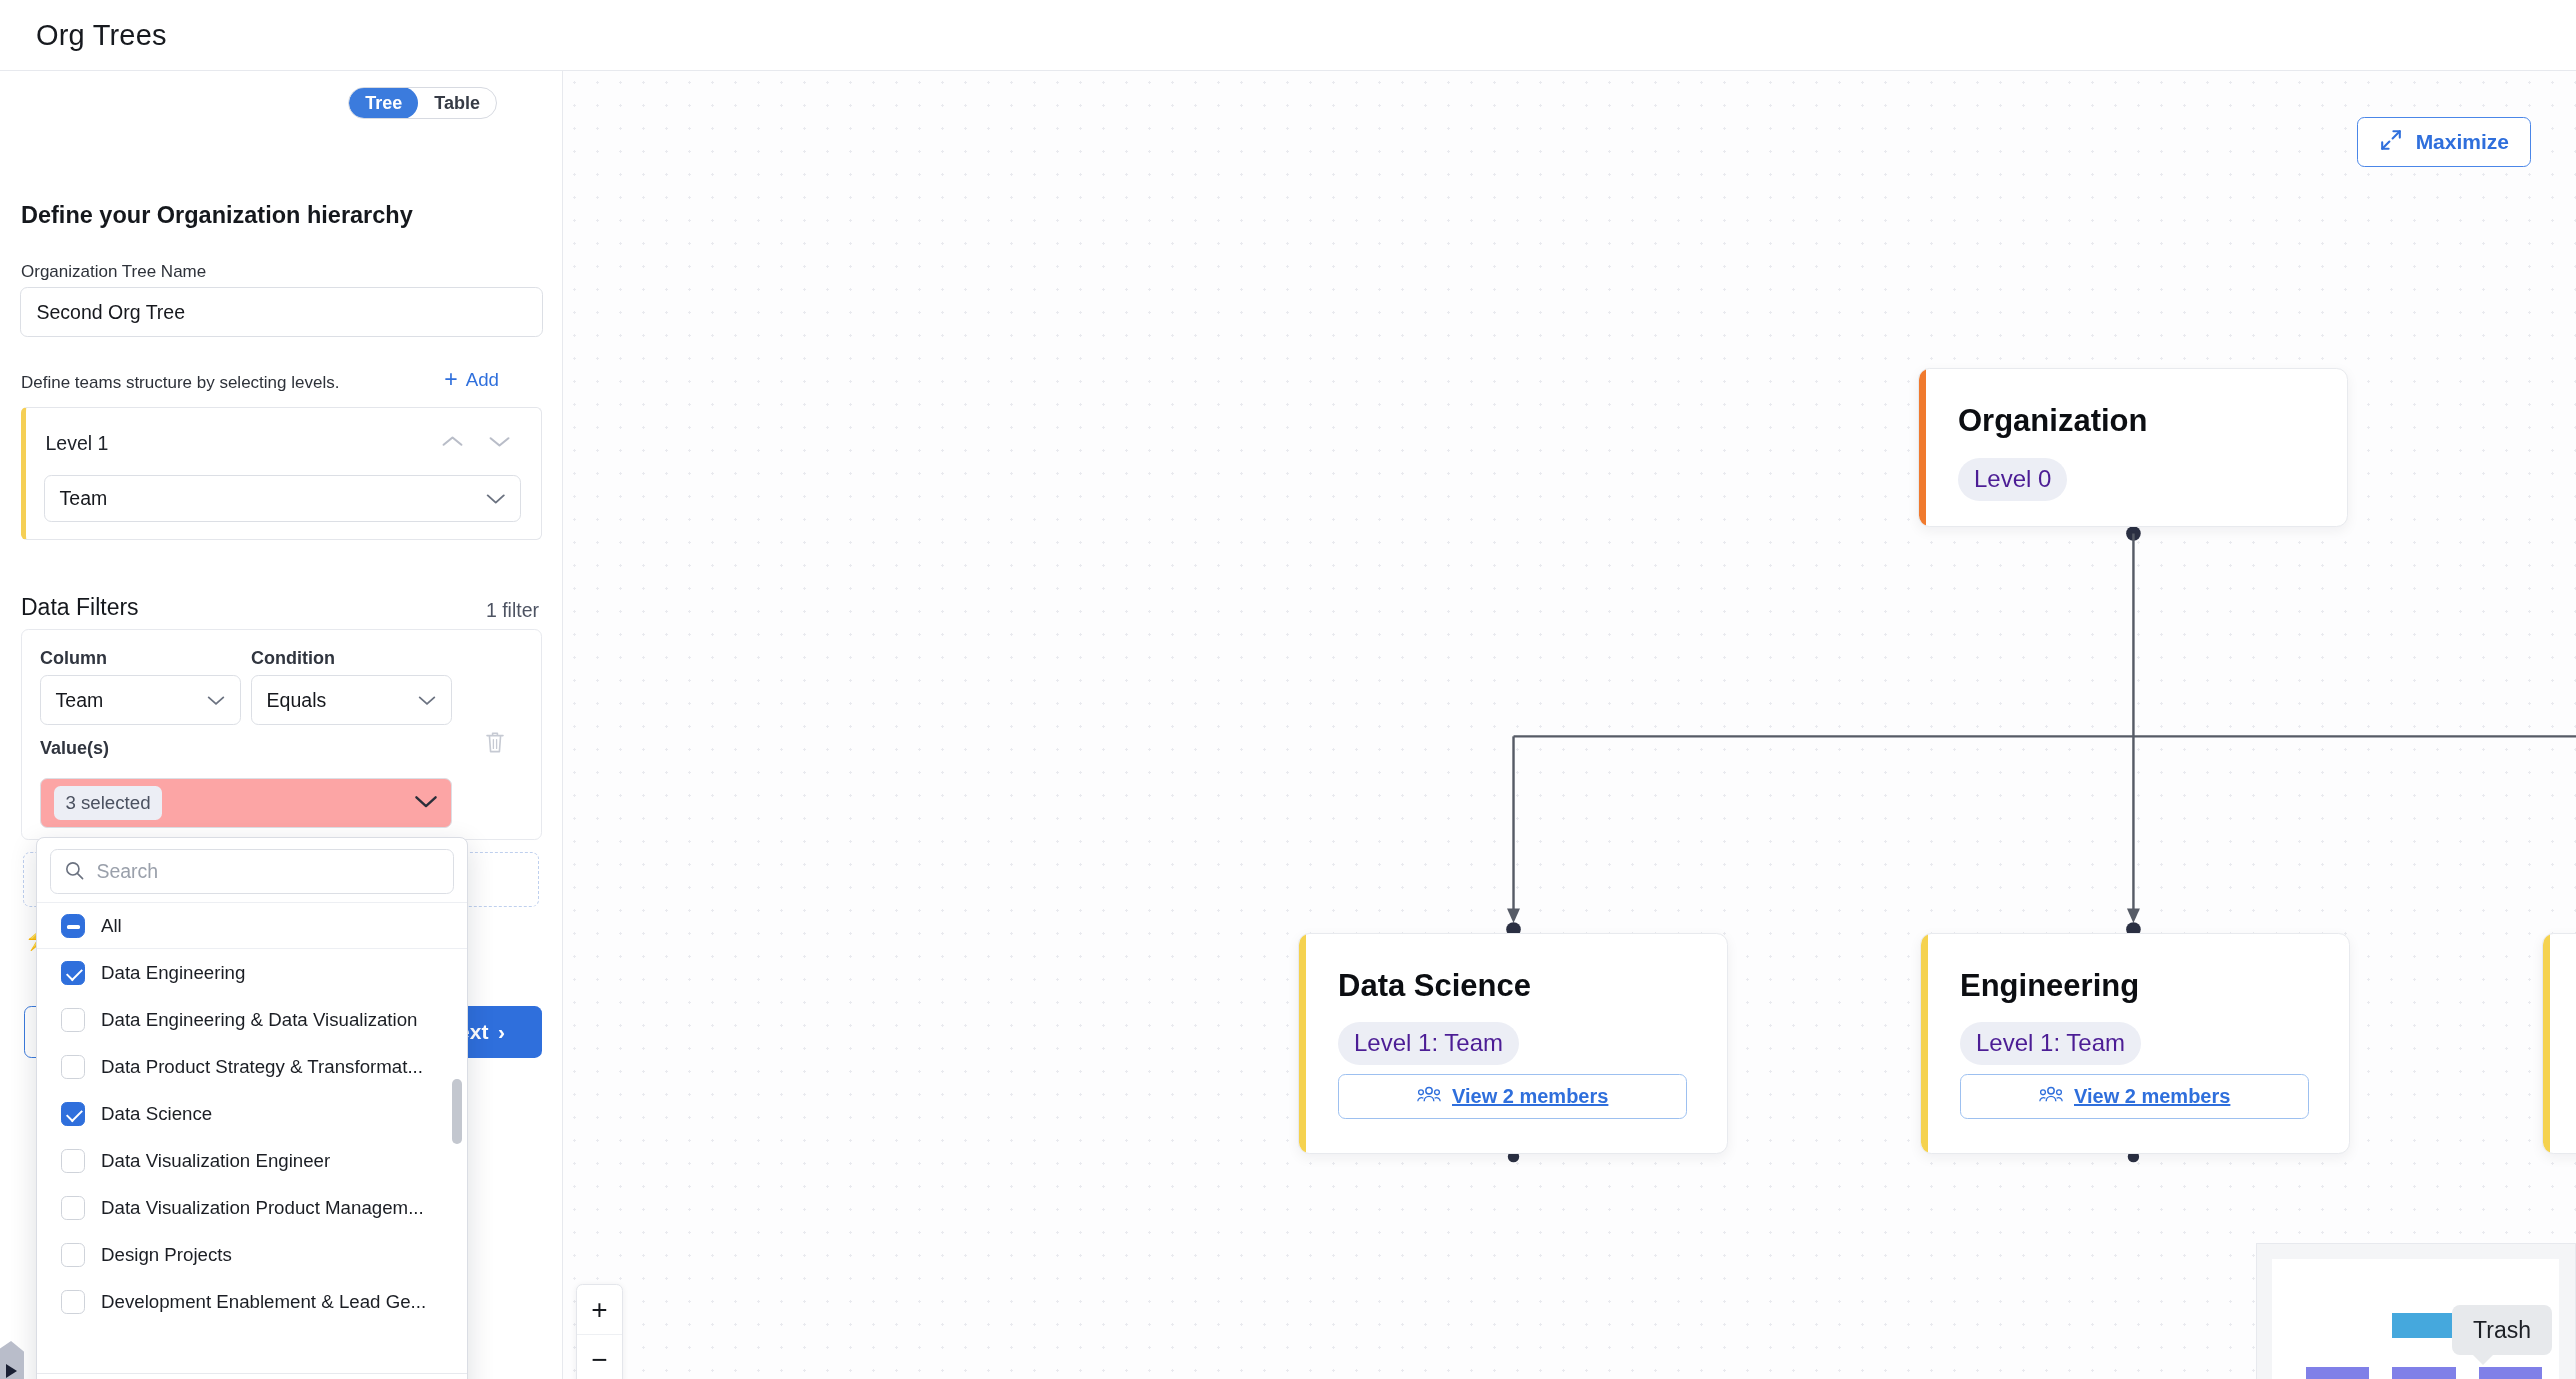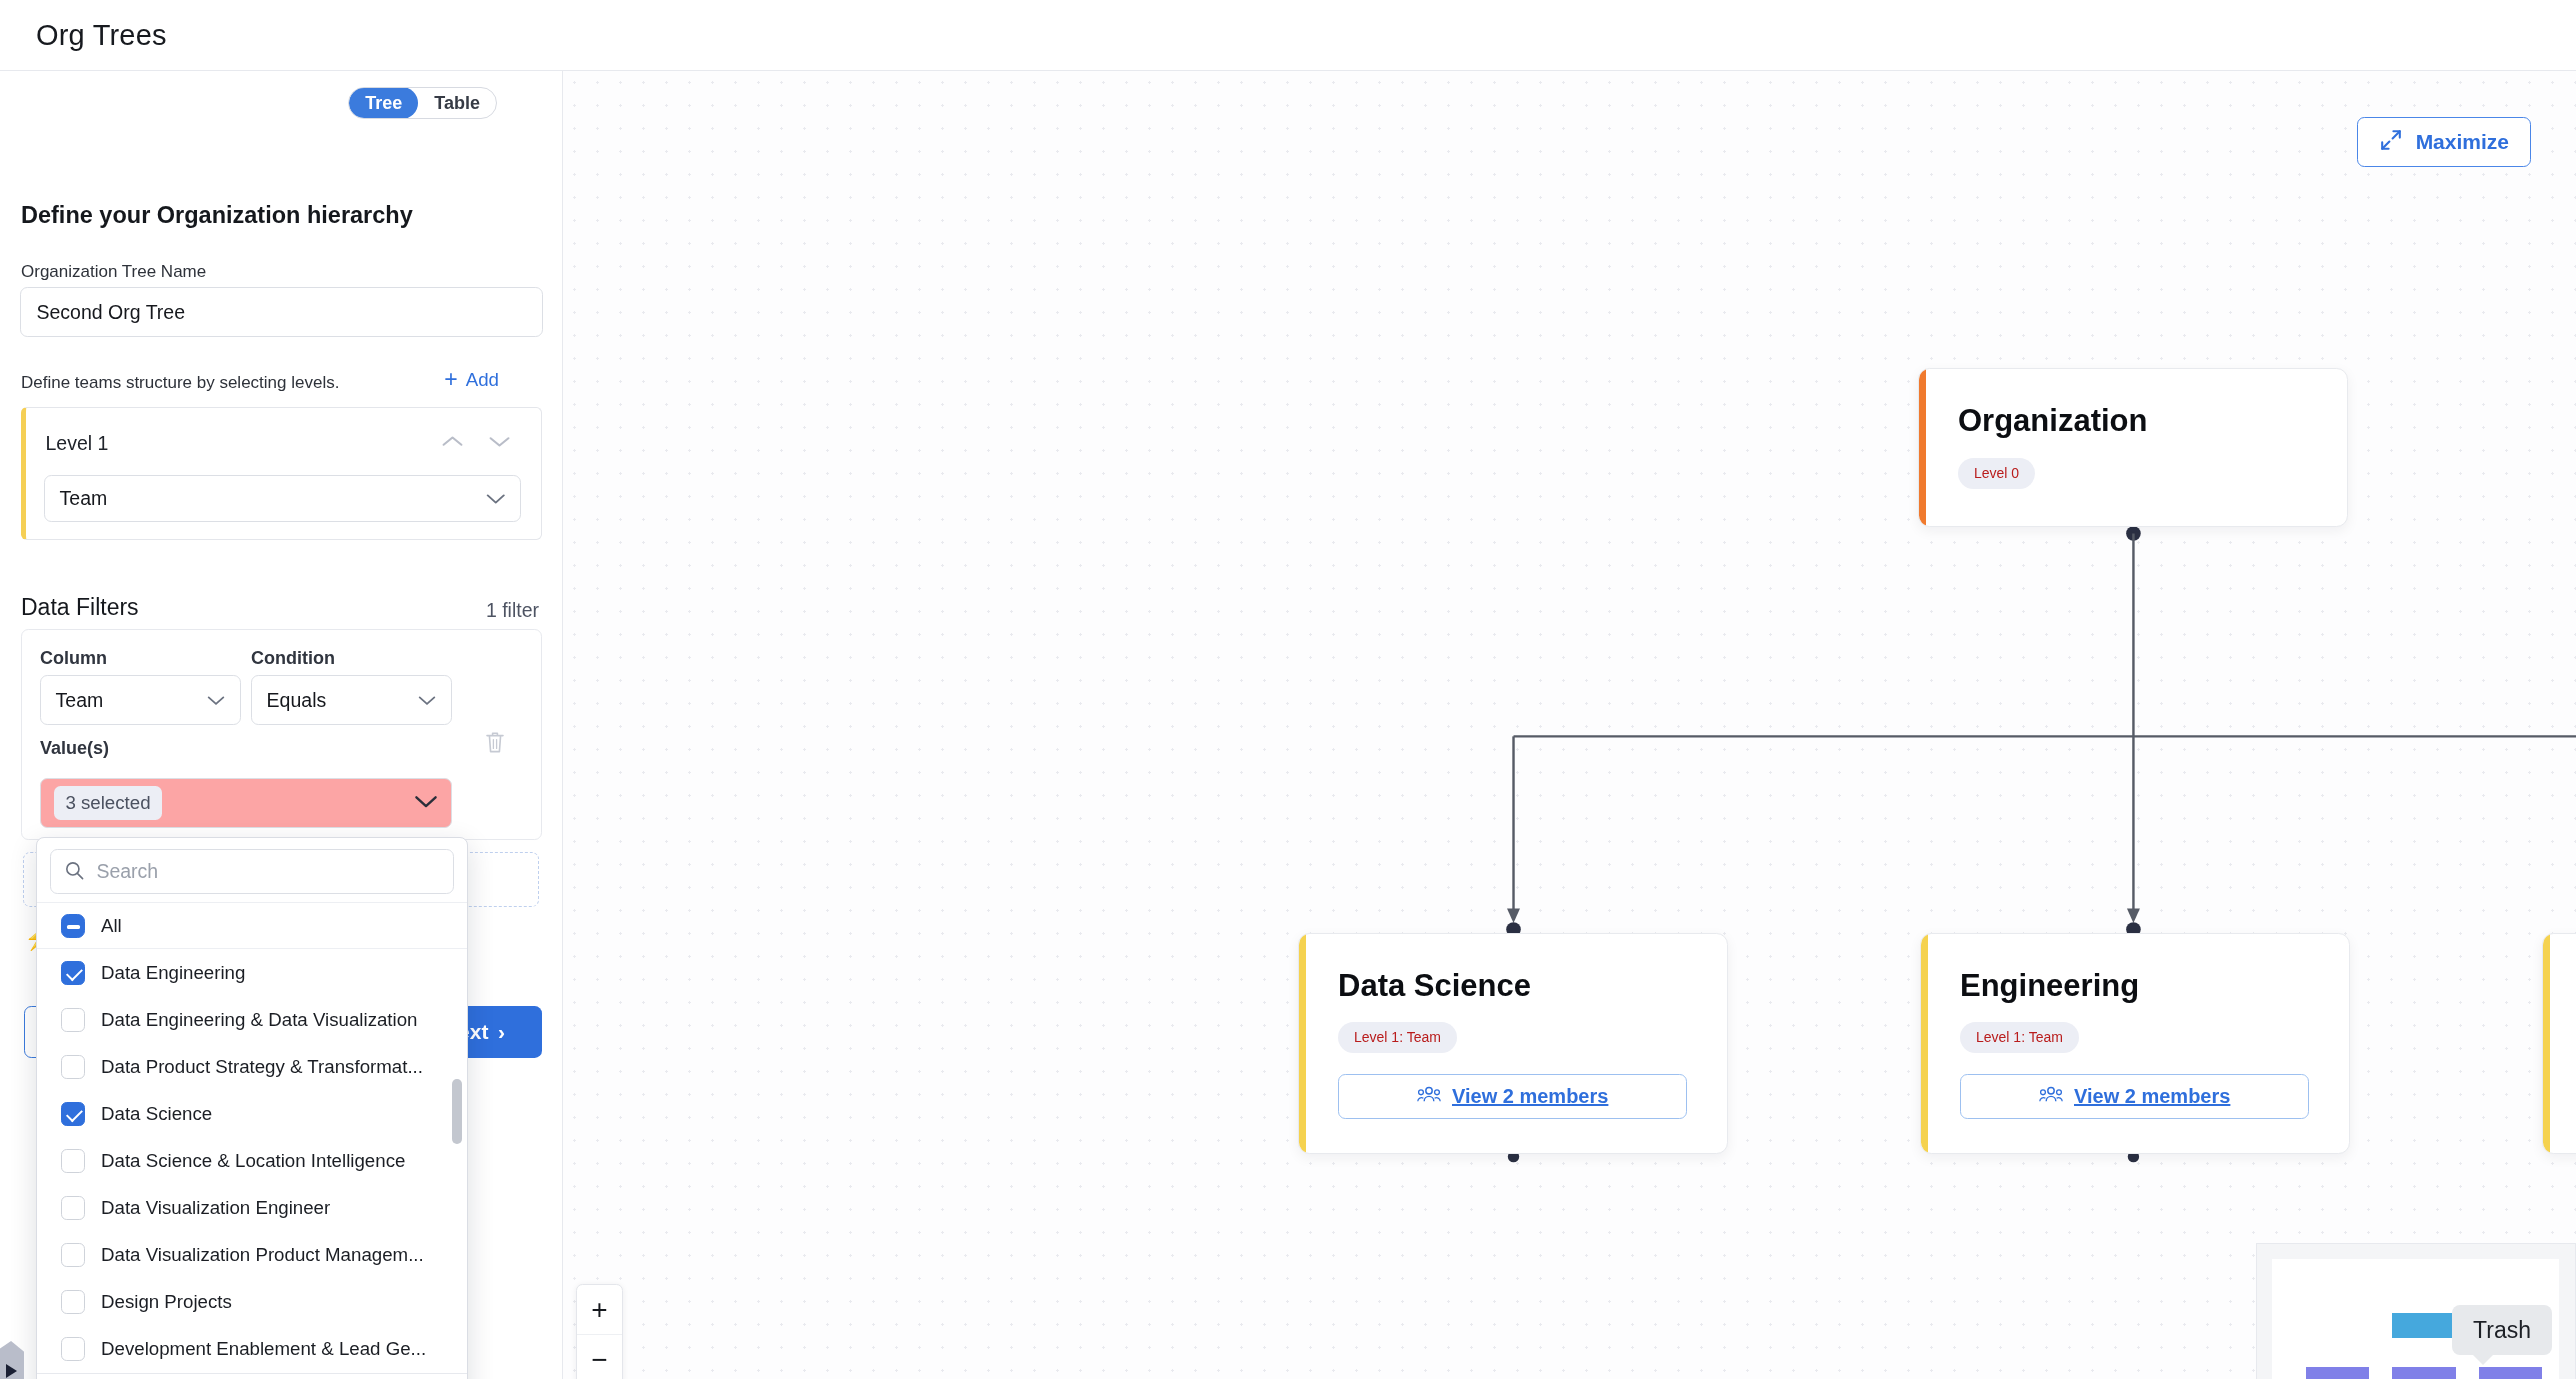--- a/index.html
+++ b/index.html
@@ -227,21 +227,21 @@
     overflow: hidden;
   }
   .node .accent {
     position: absolute; left: 0; top: 0; bottom: 0; width: 7.3px;
   }
   .node .nm {
     position: absolute; left: 39px; font-size: 31px; font-weight: 700; color: #0c0e12;
   }
   .node .badge {
     position: absolute; left: 39px; background: #eceef5; border-radius: 811px;
-    padding: 7.3px 16px; font-size: 14px; color: #b91c1c;
+    padding: 7.3px 16px; font-size: 24px; color: #4c1d95;
   }
   .members-btn {
     position: absolute; left: 39px; height: 45px; border: 0.8px solid #9dc0f0;
     border-radius: 7.3px; background: #fff; display: flex; align-items: center;
     justify-content: center; gap: 11.4px; cursor: pointer;
   }
   .members-btn .mt {
     font-size: 20px; font-weight: 700; color: #2f6fdc; text-decoration: underline;
   }
 
@@ -418,24 +418,20 @@
         <span class="cb"></span>
         <span class="txt">Data Engineering &amp; Data Visualization</span>
       </div>
       <div class="dd-item">
         <span class="cb"></span>
         <span class="txt">Data Product Strategy &amp; Transformat...</span>
       </div>
       <div class="dd-item">
         <span class="cb checked"></span>
         <span class="txt">Data Science</span>
-      </div>
-      <div class="dd-item">
-        <span class="cb"></span>
-        <span class="txt">Data Science &amp; Location Intelligence</span>
       </div>
       <div class="dd-item">
         <span class="cb"></span>
         <span class="txt">Data Visualization Engineer</span>
       </div>
       <div class="dd-item">
         <span class="cb"></span>
         <span class="txt">Data Visualization Product Managem...</span>
       </div>
       <div class="dd-item">

